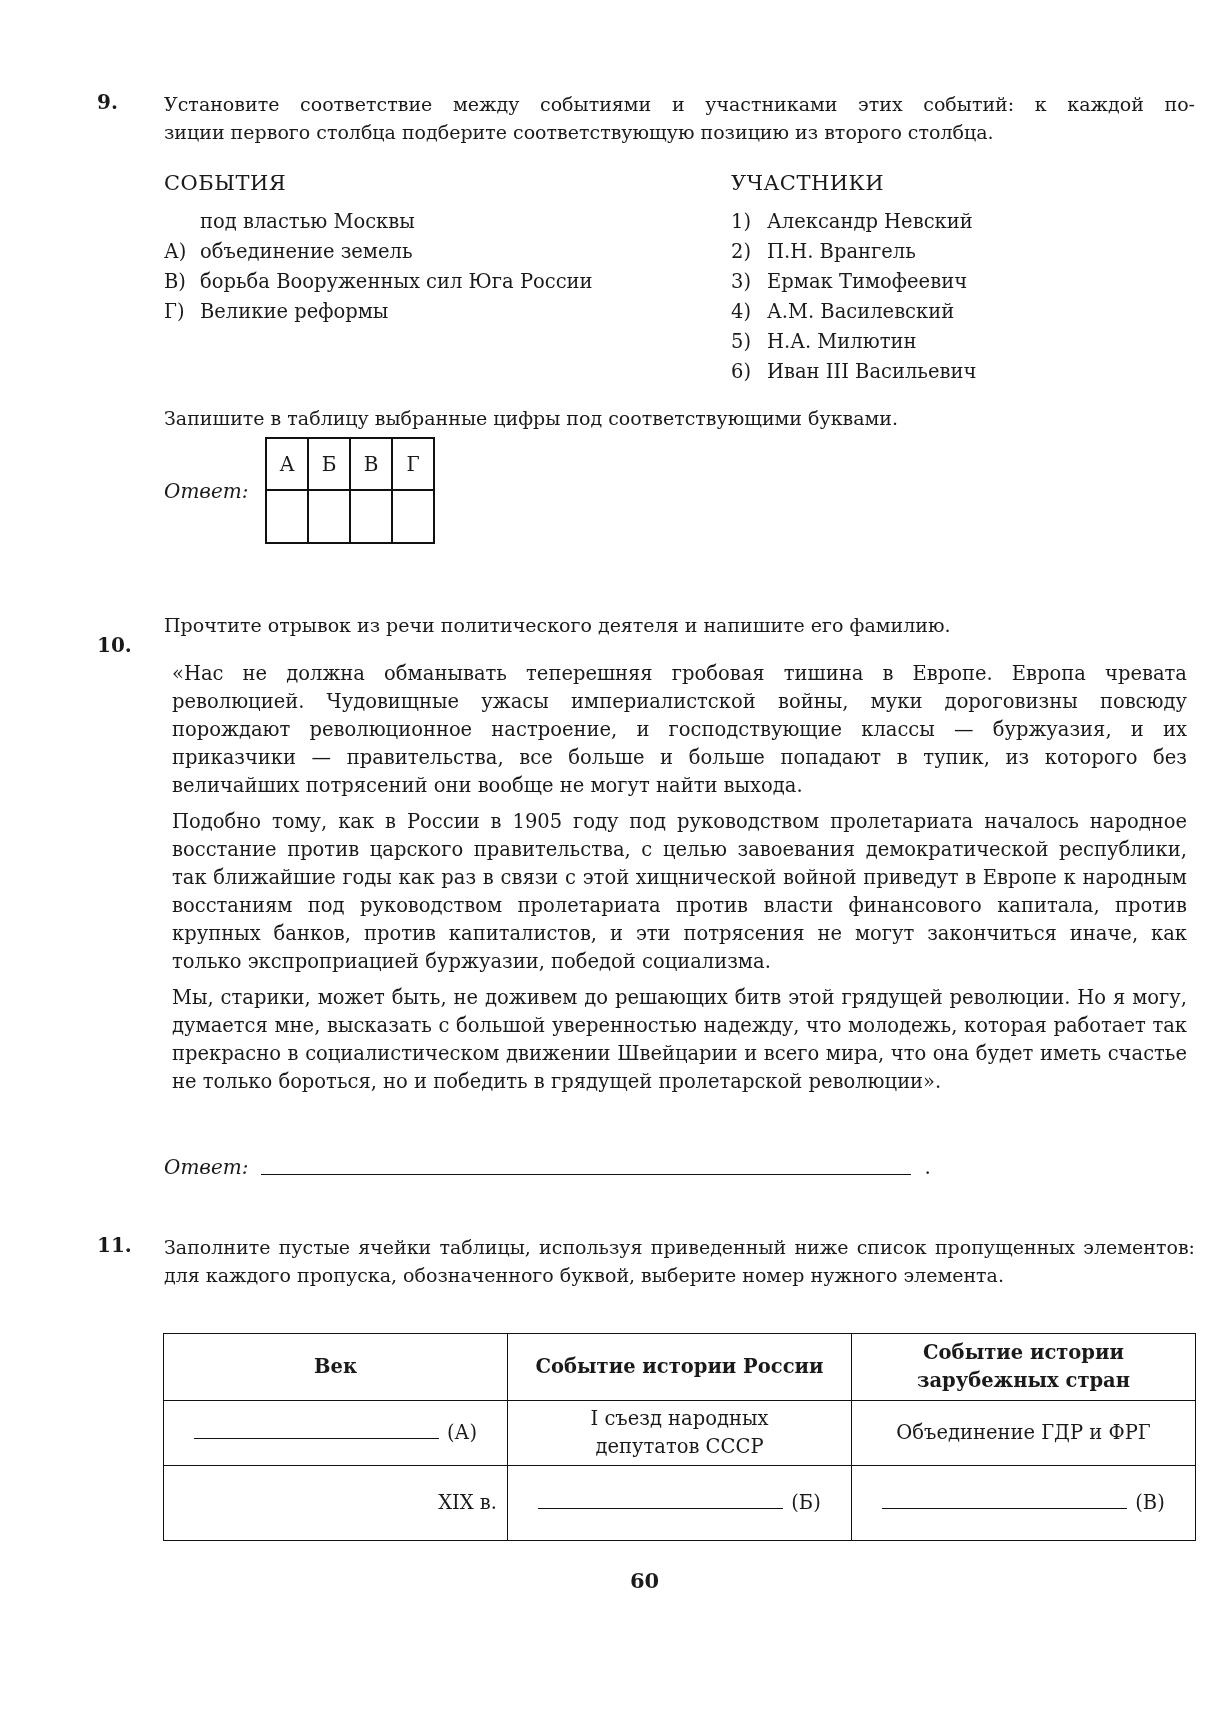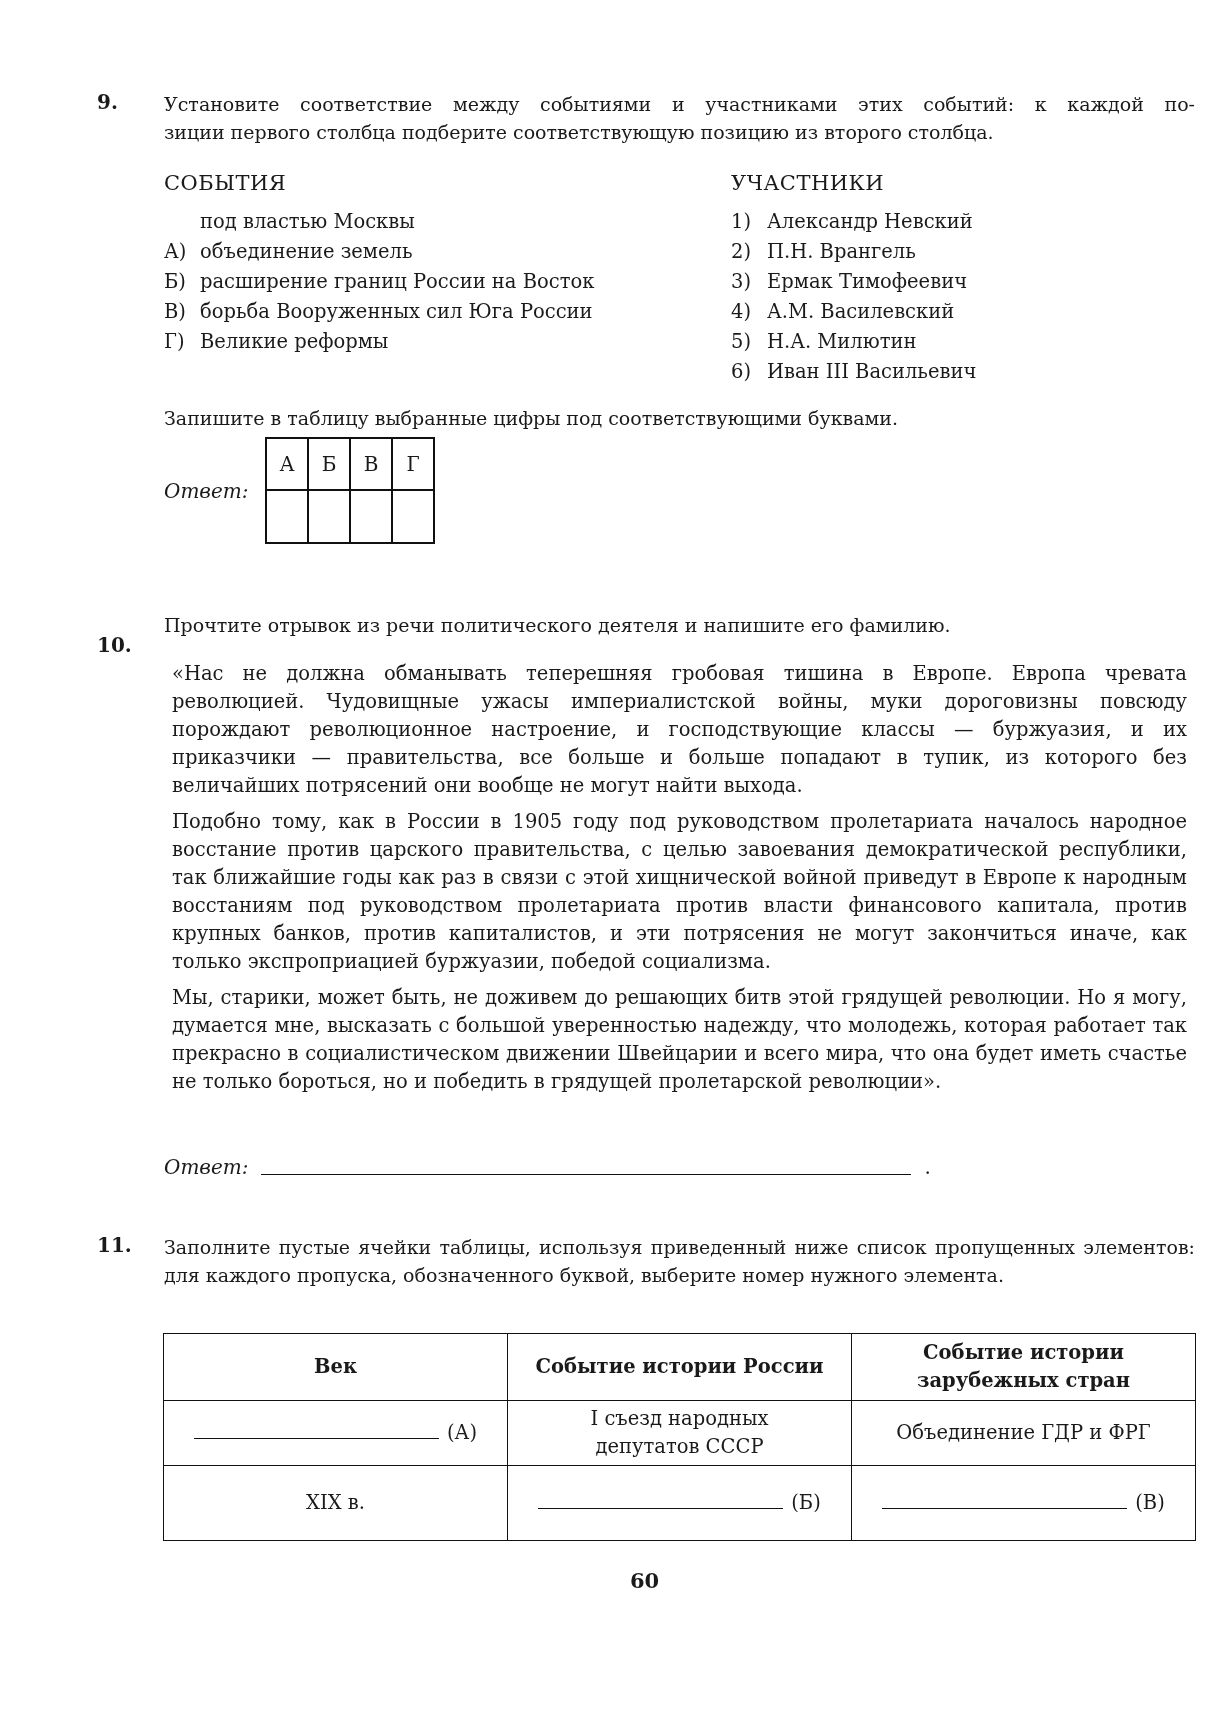--- a/index.html
+++ b/index.html
@@ -25,21 +25,21 @@
     .quote { font-size: 19.5px; line-height: 28px; text-align: justify; text-align-last: auto; }
     .quote p { margin: 8px; }
     .line { display: inline-block; border-bottom: 1.5px solid #111; }
     table.hist { border-collapse: collapse; padding-left: 20px; }
     table.hist td {
       border: 1.5px solid #111; text-align: center; vertical-align: middle;
       font-size: 19.5px; line-height: 28px; padding: 0 10px;
     }
     table.hist tr.head td { font-weight: bold; height: 66px; }
     table.hist tr.r1 td { height: 64px; }
-    table.hist tr.r2 td { height: 74px; }
+    table.hist tr.r2 td { height: 74px; text-align: right; }
     .blank-cell { display: flex; align-items: flex-end; justify-content: center; gap: 8px; }
     .blank-cell .line { height: 1px; margin-bottom: 8px; }
     .page-num { font-weight: bold; font-size: 21px; }
   </style>
 </head>
 <body>
 
 <div class="abs qnum" style="left:97px; top:90px;">9.</div>
 <div class="abs para" style="left:164px; top:90px; width:1031px;">
   <div style="text-align:justify; text-align-last:justify;">Установите соответствие между событиями и участниками этих событий: к каждой по-</div>
@@ -48,23 +48,20 @@
 
 <div class="abs col-head" style="left:164px; top:171px;">СОБЫТИЯ</div>
 <div class="abs col-head" style="left:731px; top:171px;">УЧАСТНИКИ</div>
 
 <div class="abs" style="left:164px; top:207px;">
   <div class="item">
     <span class="lbl"></span><span>под властью Москвы</span>
   </div>
   <div class="item">
     <span class="lbl">А)</span><span>объединение земель</span>
-  </div>
-  <div class="item">
-    <span class="lbl">Б)</span><span>расширение границ России на Восток</span>
   </div>
   <div class="item">
     <span class="lbl">В)</span><span>борьба Вооруженных сил Юга России</span>
   </div>
   <div class="item">
     <span class="lbl">Г)</span><span>Великие реформы</span>
   </div>
 </div>
 
 <div class="abs" style="left:731px; top:207px;">

